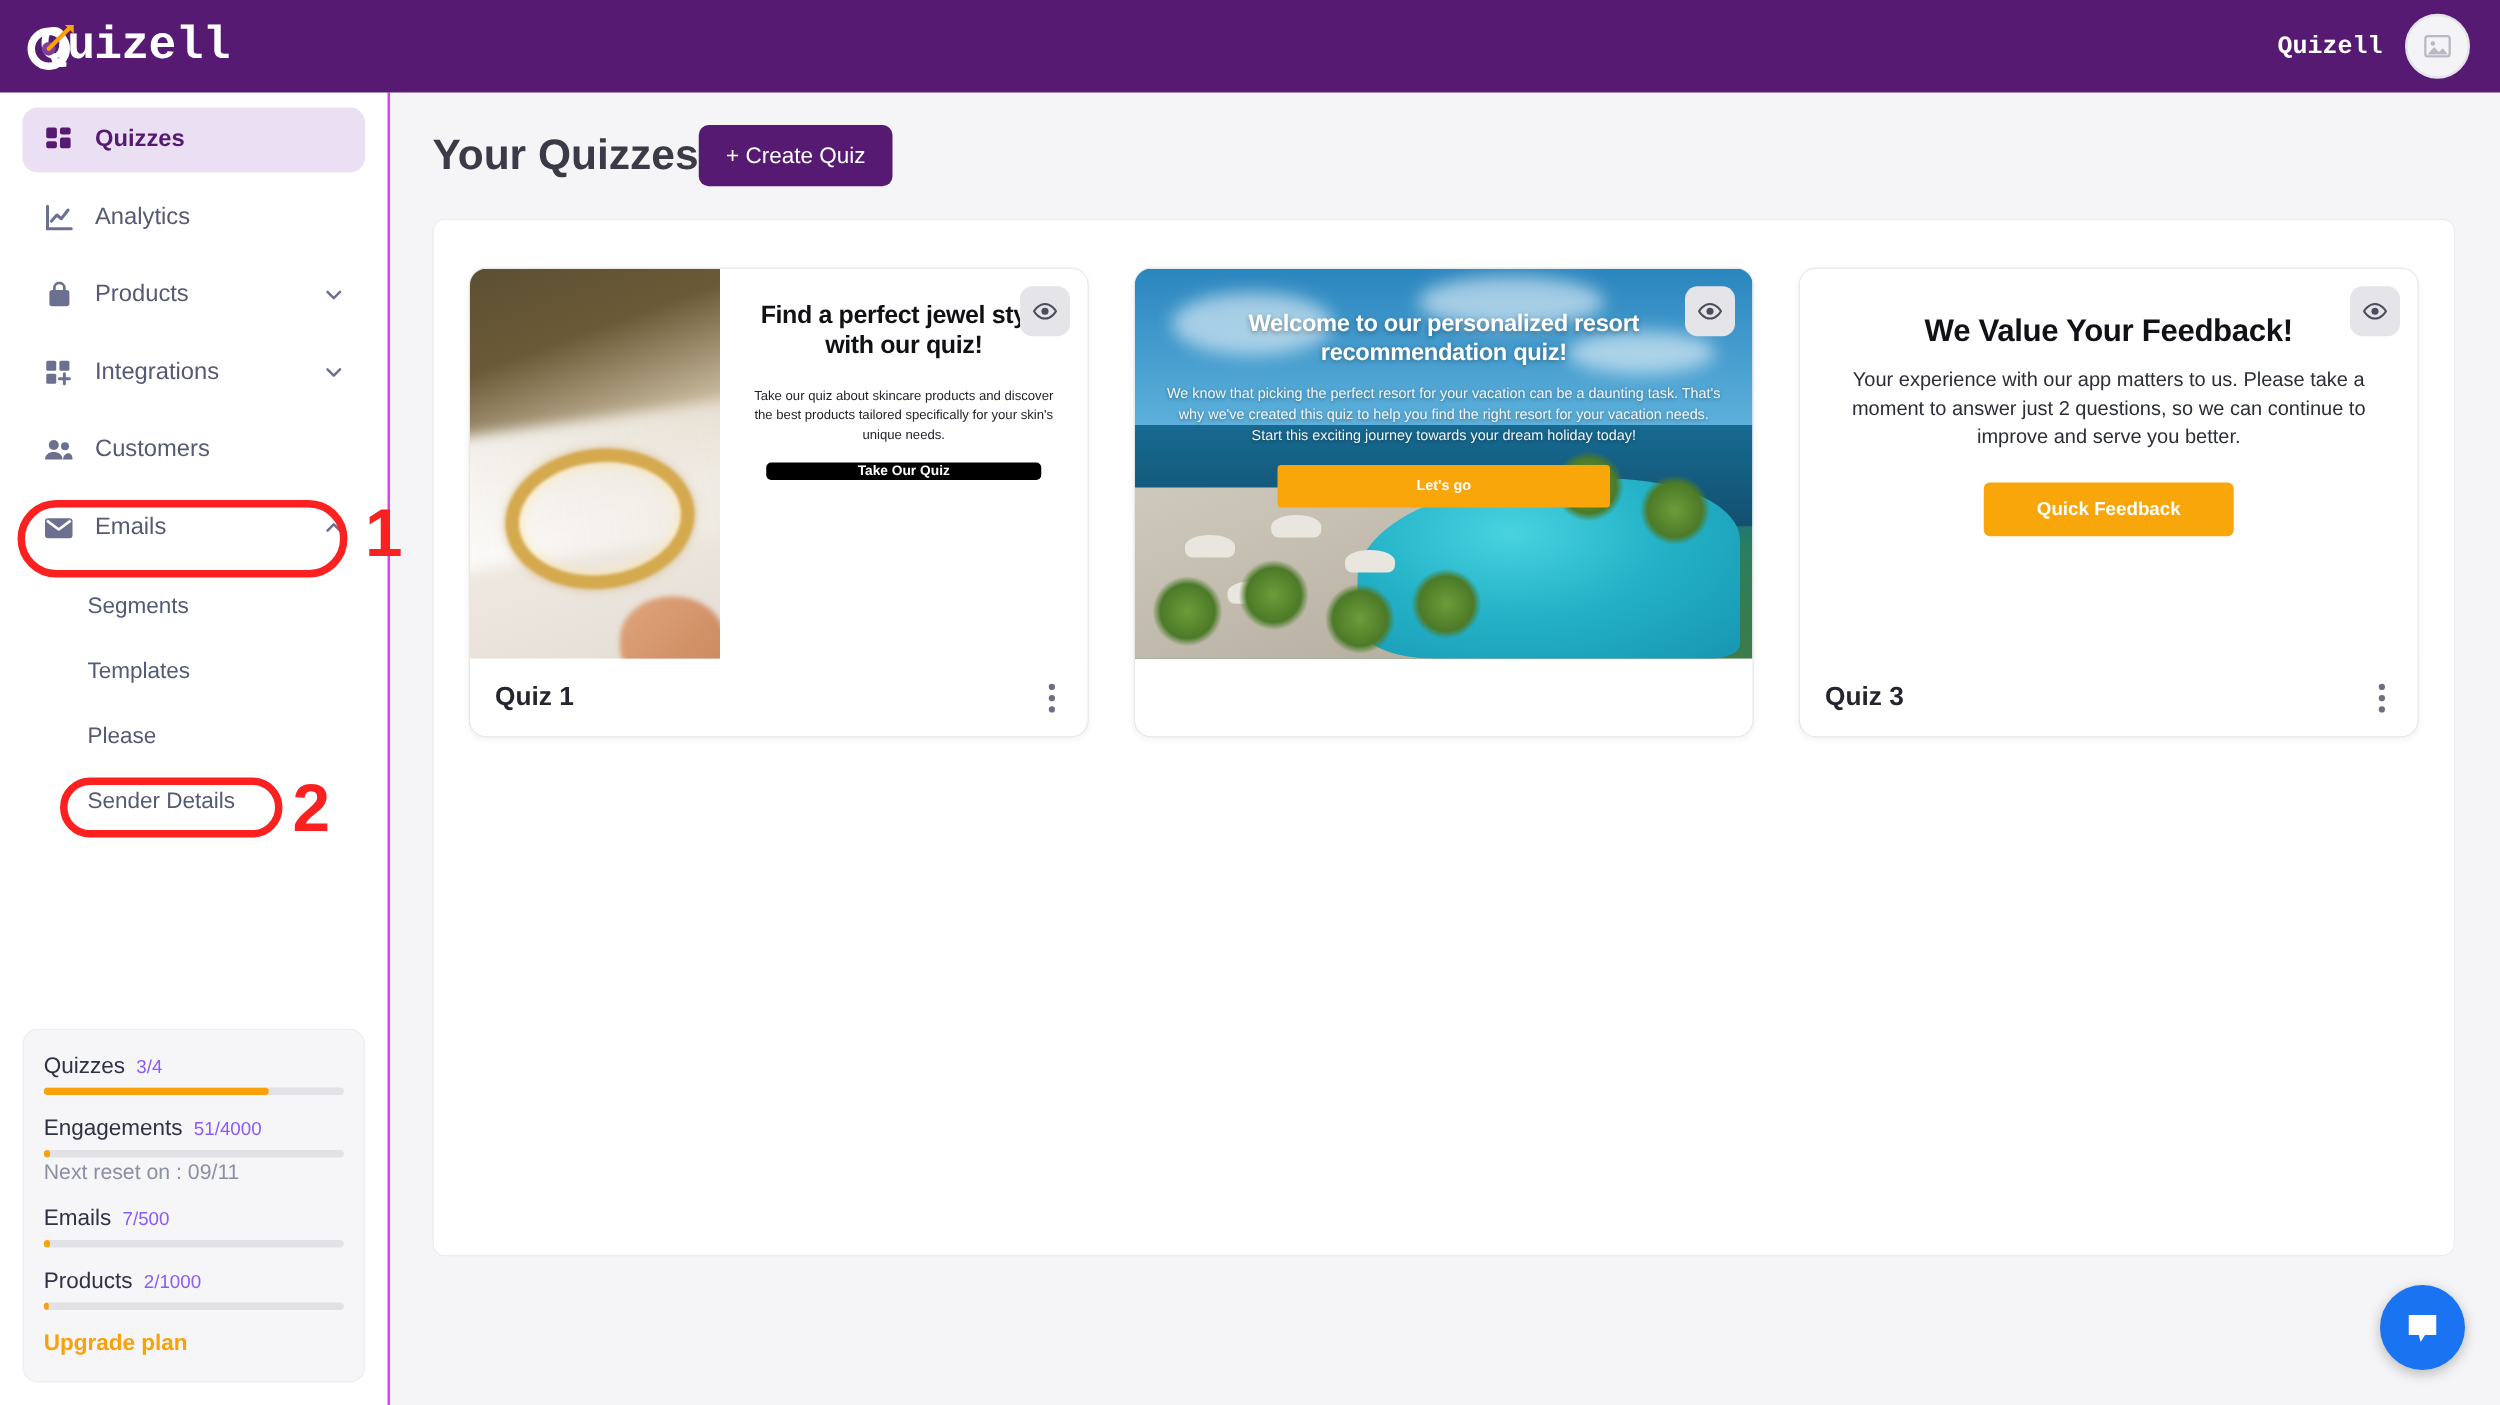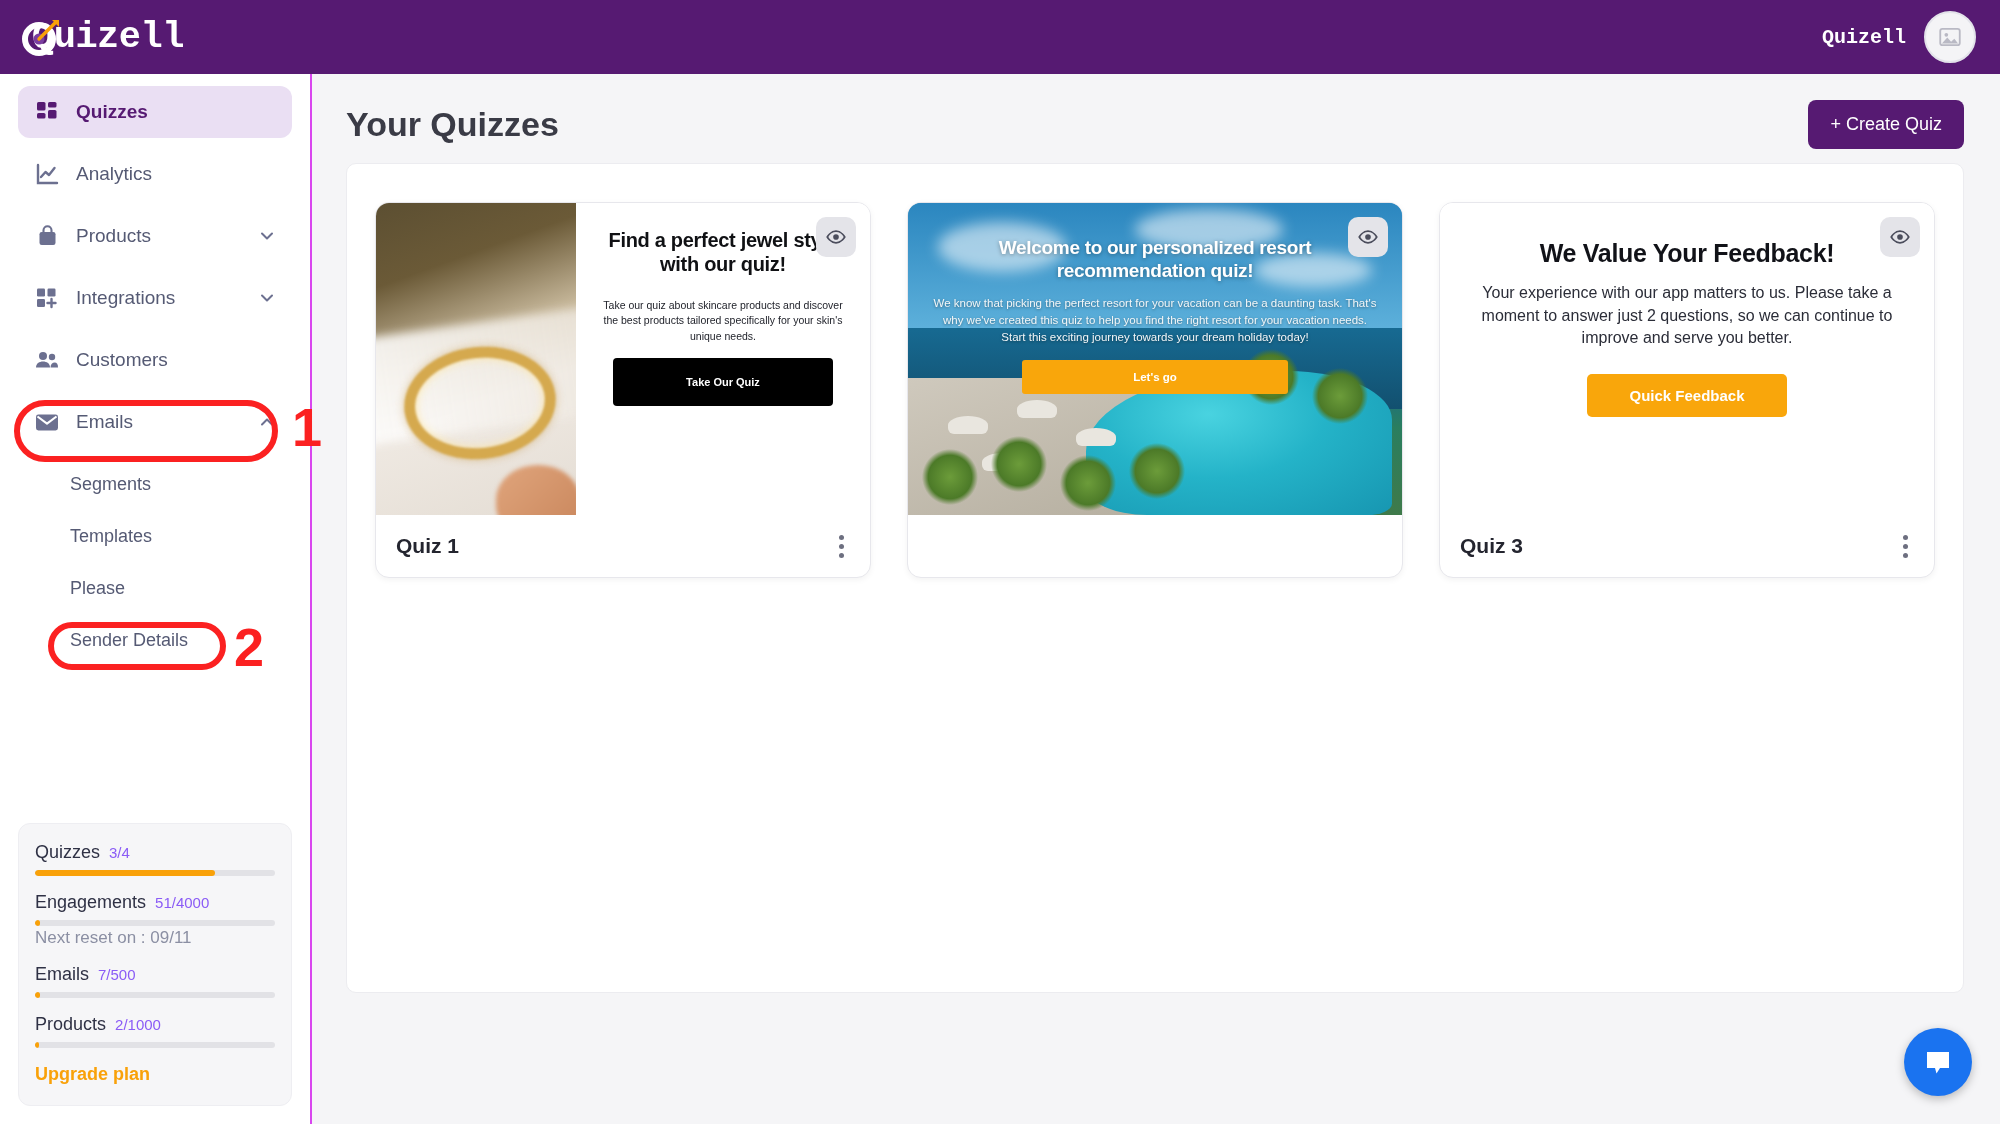--- a/index.html
+++ b/index.html
@@ -72,21 +72,21 @@
   .usage-head { display: flex; align-items: baseline; gap: 9px; margin-bottom: 7px; }
   .usage-name { font-size: 18px; color: #2f3145; }
   .usage-val { font-size: 15px; color: #8b5cf6; }
   .bar { height: 6px; border-radius: 4px; background: #e2e2e6; overflow: hidden; }
   .bar > i { display: block; height: 100%; background: #f9a109; border-radius: 4px; }
   .reset-note { font-size: 17px; color: #8b8fa3; margin: -6px 0 16px 0; }
   .upgrade { color: #f9a109; font-size: 18px; font-weight: bold; cursor: pointer; margin-top: 6px; }
 
   
   .main { flex: 1; background: #f5f5f7; padding: 26px 36px 0 34px; min-width: 0; position: relative; }
-  .main-head { display: flex; align-items: center; justify-content: space-between; margin-bottom: 14px; }
+  .main-head { display: flex; align-items: center; margin-bottom: 26px; }
   .page-title { font-size: 34px; font-weight: bold; color: #3a3b46; }
   .create-btn {
     background: #561a72; color: #fff; border: none; border-radius: 8px;
     font-size: 18px; padding: 14px 22px; cursor: pointer;
     font-family: inherit;
   }
   .panel {
     background: #ffffff; border: 1px solid #ececf0; border-radius: 10px;
     padding: 38px 28px; min-height: 830px;
   }
@@ -136,21 +136,21 @@
     position: absolute; right: -2%; bottom: -6%; width: 42%; height: 22%;
     background: linear-gradient(135deg,#e0a57c,#c9865c); border-radius: 50% 50% 20% 40%;
     filter: blur(2px);
   }
   .q1-body { flex: 1; padding: 26px 22px 0 22px; text-align: center; }
   .q1-title { font-size: 20px; font-weight: bold; color: #101114; line-height: 1.18; letter-spacing: -0.3px; }
   .q1-desc { font-size: 10.5px; color: #22242c; line-height: 1.45; margin-top: 22px; }
   .q1-btn {
     margin: 14px auto 0 auto; background: #000; color: #fff;
     font-size: 11px; font-weight: bold; border-radius: 4px;
-    padding: 18px 0; width: 88%;
+    padding: 1px 0; width: 88%;
   }
 
   
   .q2 {
     height: 100%; position: relative; overflow: hidden;
     background:
       linear-gradient(180deg,#2f8fc4 0%,#46a6d6 22%,#1f7fae 40%,#17698f 55%,#2a7e5f 72%,#3f7a4a 100%);
   }
   .q2 .sky {
     position: absolute; inset: 0 0 58% 0;

